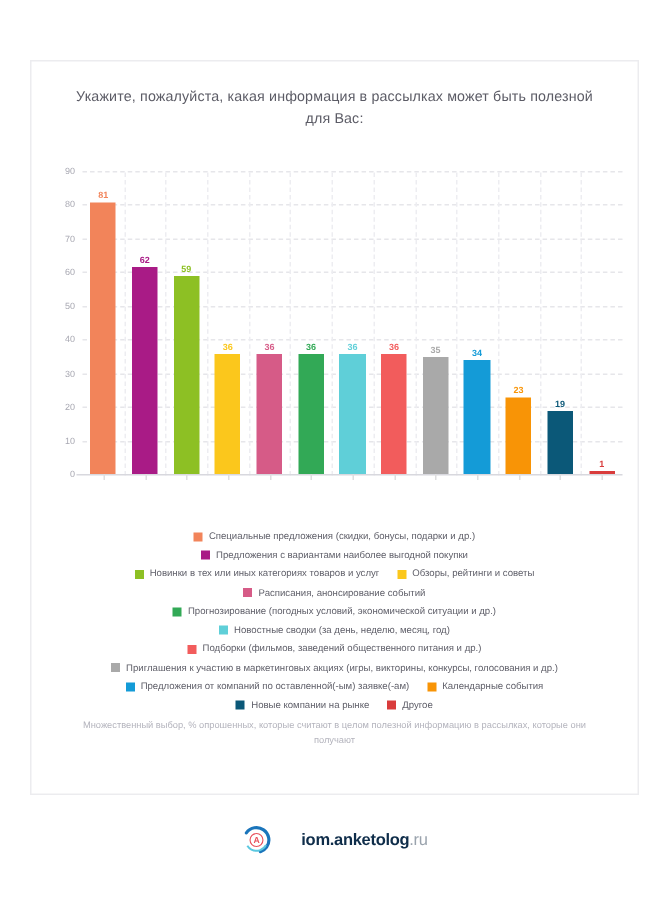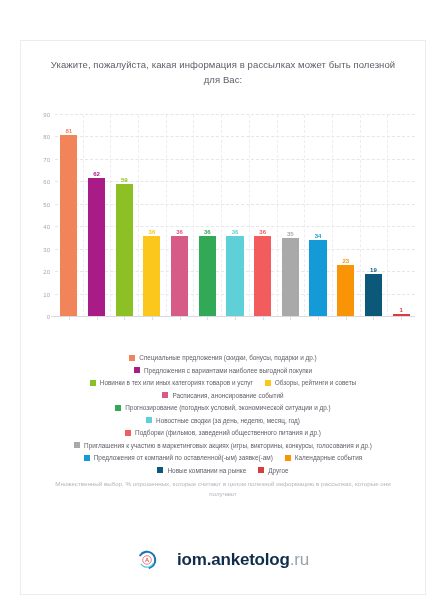--- a/index.html
+++ b/index.html
@@ -21,21 +21,21 @@
     background: #ffffff;
     box-sizing: border-box;
   }
 
   
   .card {
     position: absolute;
     left: 20px;
     top: 40px;
     width: 406px;
-    height: 555px;
+    height: 490px;
     background: #ffffff;
     border: 1px solid #ececef;
     box-sizing: border-box;
   }
 
   .chart-title {
     margin: 16px 26px 0 26px;
     text-align: center;
     font-size: 9.5px;
     line-height: 15px;
@@ -197,21 +197,21 @@
     align-items: center;
     justify-content: center;
   }
   .logo-mark {
     width: 20px;
     height: 20px;
     margin-right: 6px;
     flex: 0 0 auto;
   }
   .logo-text {
-    font-size: 17px;
+    font-size: 11px;
     font-weight: 700;
     color: #0f2d4a;
     letter-spacing: -0.2px;
     padding-left: 14px;
   }
   .logo-text .tld {
     color: #9aa3ad;
     font-weight: 400;
   }
 </style>

